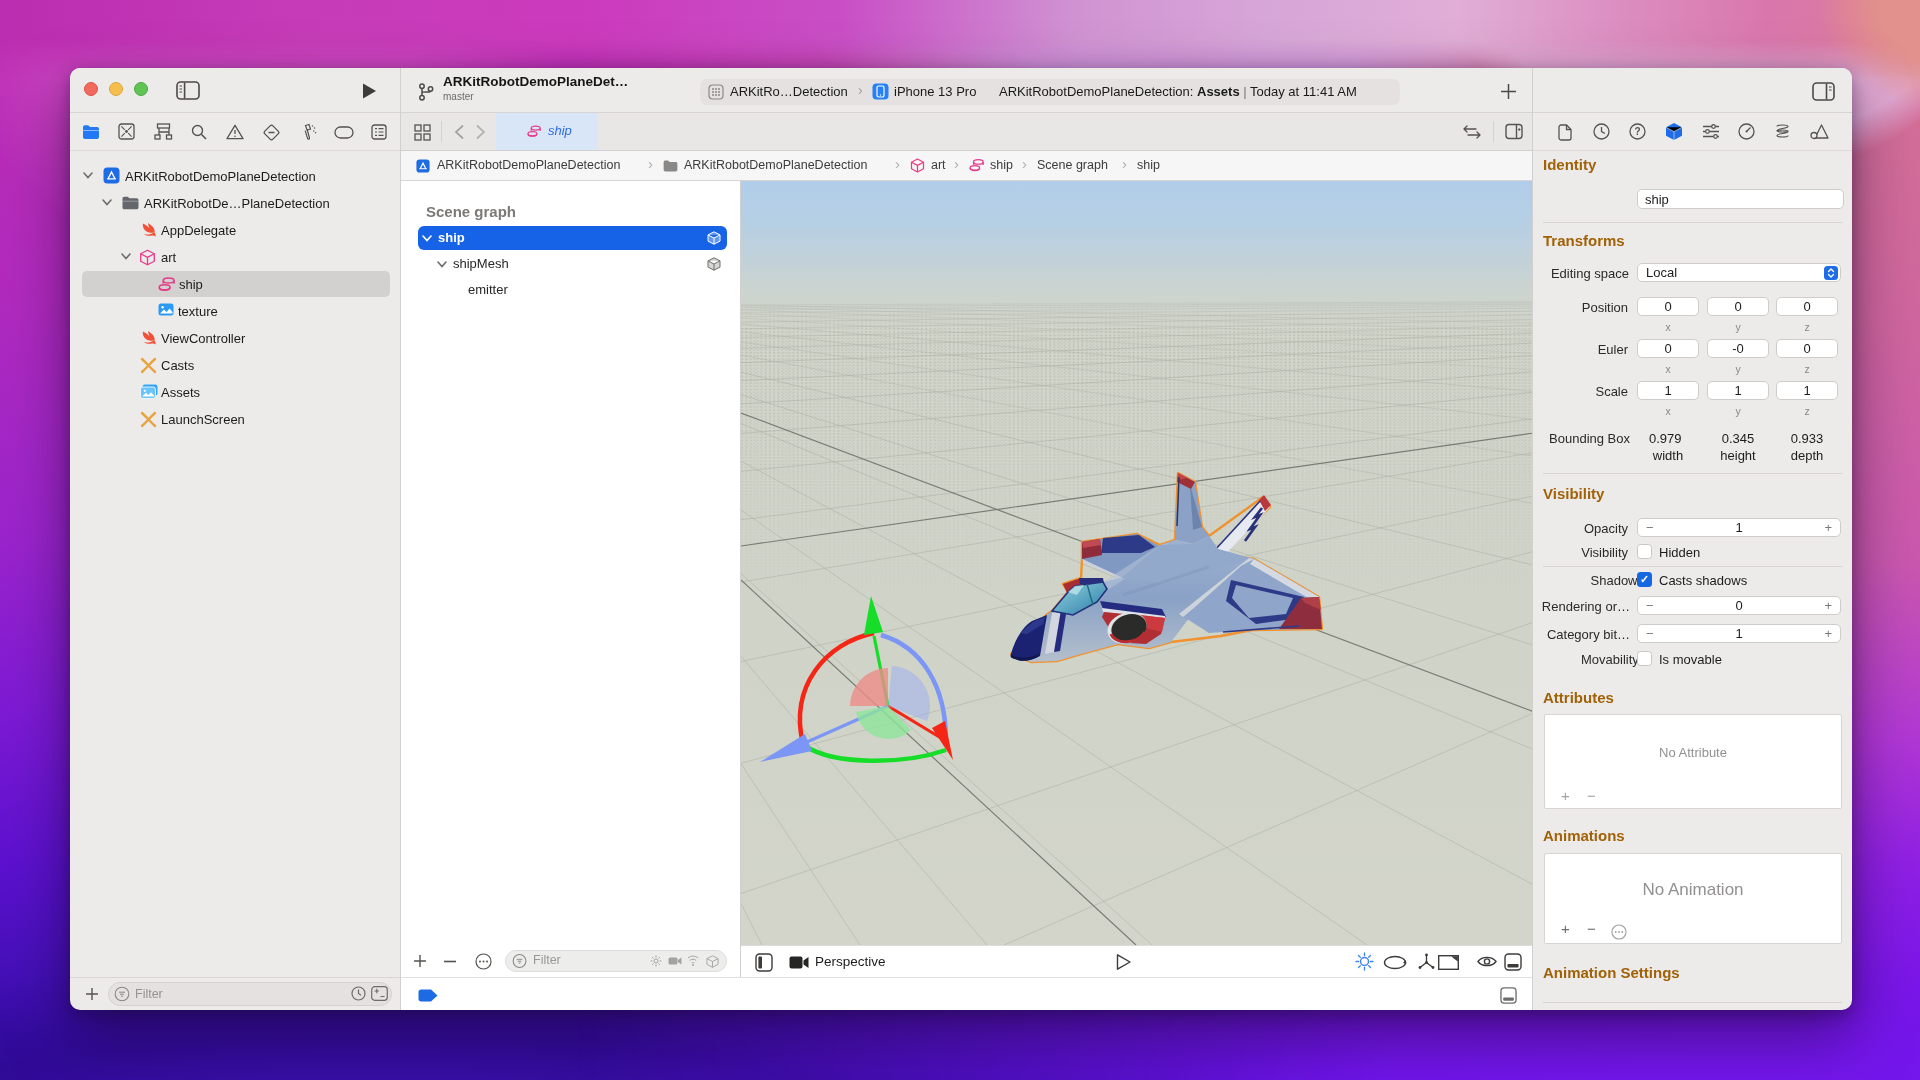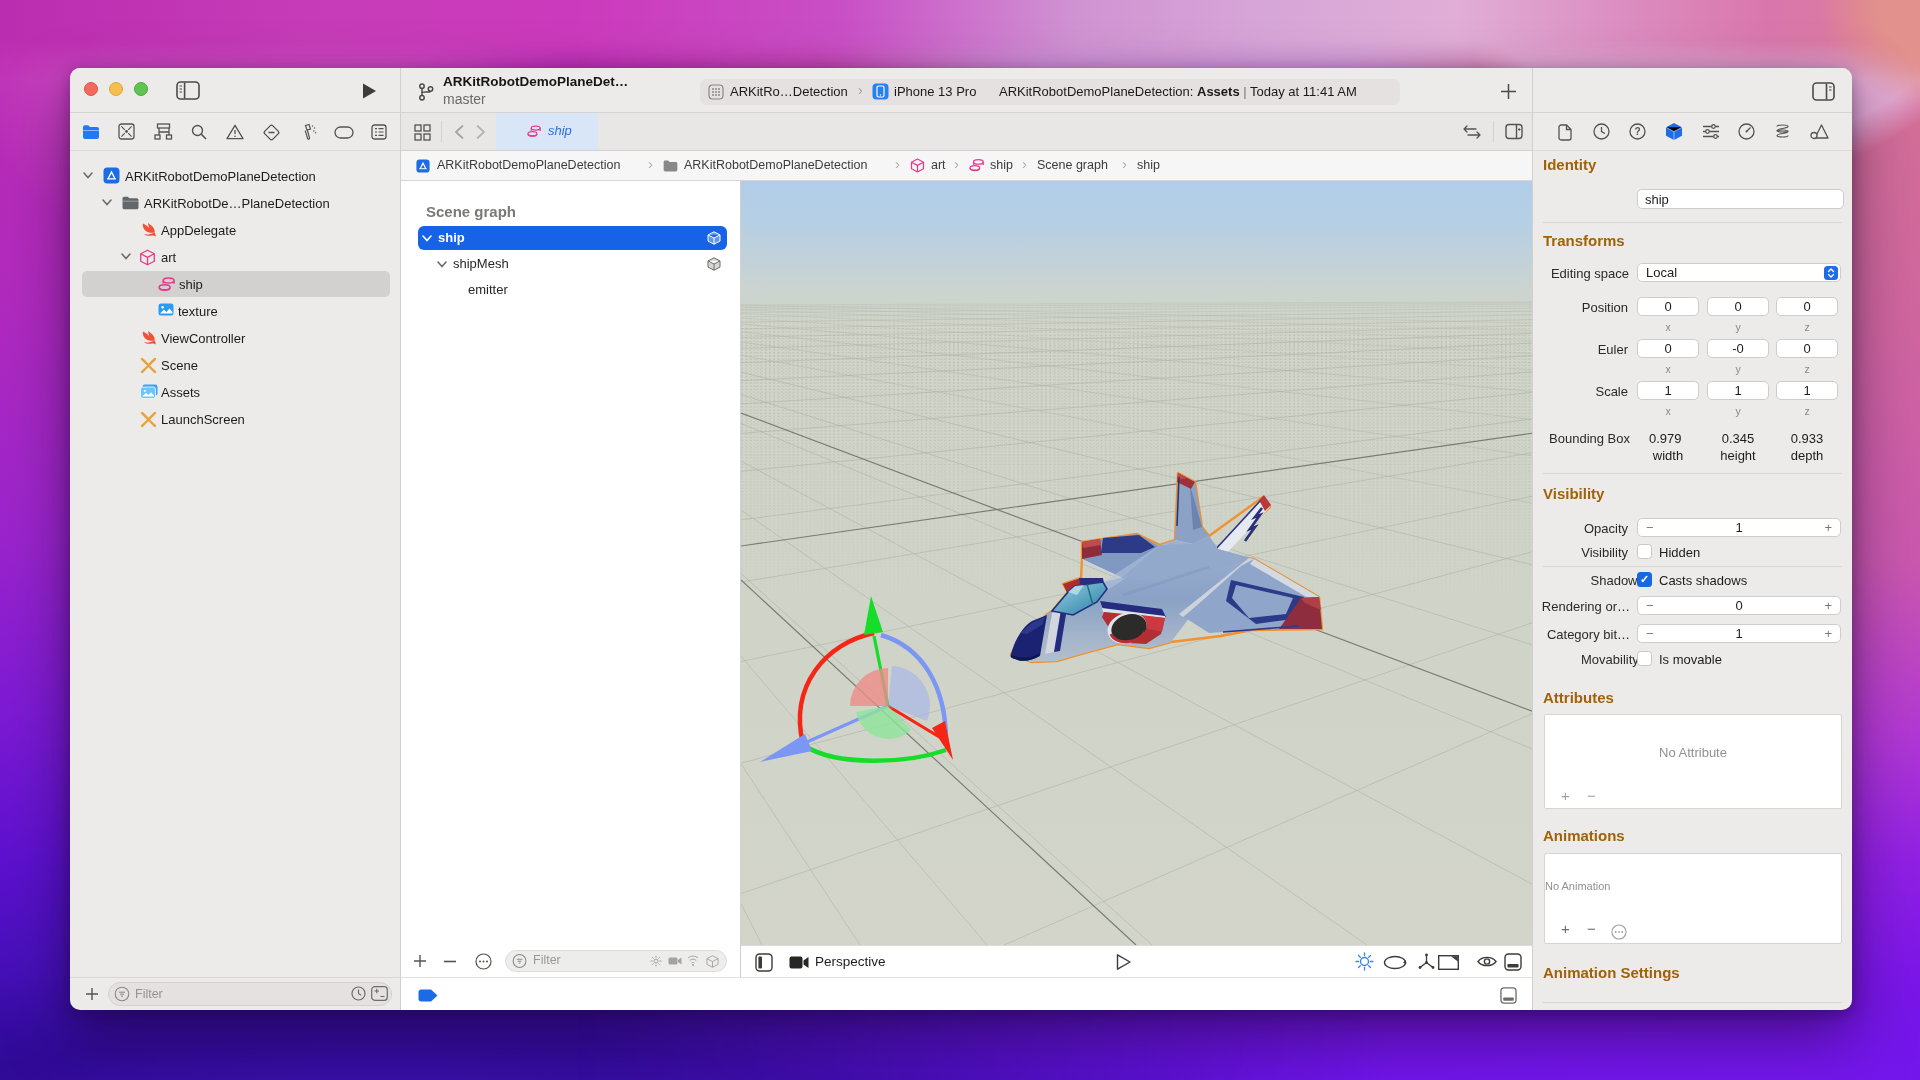--- a/index.html
+++ b/index.html
@@ -79,21 +79,21 @@
     <svg class="abs" style="left:290px;top:14px" width="18" height="18" viewBox="0 0 18 18">
         <path d="M3 1.5 L16 9 L3 16.5 Z" fill="#3e3c3a"></path>
       </svg>
     <svg class="abs" style="left:348px;top:15px" width="16" height="18" viewBox="0 0 16 18">
         <circle cx="4" cy="3.2" r="2.2" fill="none" stroke="#4c4a48" stroke-width="1.5"></circle>
         <circle cx="4" cy="14.8" r="2.2" fill="none" stroke="#4c4a48" stroke-width="1.5"></circle>
         <circle cx="12.5" cy="6" r="2.2" fill="none" stroke="#4c4a48" stroke-width="1.5"></circle>
         <path d="M4 5.4 L4 12.6 M4 10 C4 8, 12.5 10, 12.5 8.2" fill="none" stroke="#4c4a48" stroke-width="1.5"></path>
       </svg>
     <div class="abs" style="left:373px;top:6px;font-size:13.5px;font-weight:bold;color:#161616;text-align:right;">ARKitRobotDemoPlaneDet…</div>
-    <div class="abs" style="left:373px;top:23px;font-size:14px;color:#6c6a68;">master</div>
+    <div class="abs" style="left:373px;top:23px;font-size:10px;color:#6c6a68;">master</div>
     <div class="abs" style="left:630px;top:11px;width:700px;height:26px;background:#e4e1e0;border-radius:7px;"></div>
     <svg class="abs" style="left:638px;top:16px" width="16" height="16" viewBox="0 0 16 16">
         <rect x="1" y="1" width="14" height="14" rx="3.5" fill="none" stroke="#8a8886" stroke-width="1.2"></rect>
         <g fill="#8a8886">
           <circle cx="5" cy="5" r="1"></circle>
           <circle cx="8" cy="5" r="1"></circle>
           <circle cx="11" cy="5" r="1"></circle>
           <circle cx="5" cy="8" r="1"></circle>
           <circle cx="8" cy="8" r="1"></circle>
           <circle cx="11" cy="8" r="1"></circle>
@@ -219,21 +219,21 @@
         <path d="M2 10.5 L6 6.5 L8.5 9 L11.5 5.5 L14.5 9 V10.5 Z" fill="#fff"></path>
       </svg>
     <div class="abs" style="left:108px;top:153px;">texture</div>
     <svg class="abs" style="left:70px;top:179px" width="17" height="17" viewBox="0 0 17 17">
         <path d="M14.5 10.5 C11 11.5 5.5 10.5 3.5 6 C2.8 4.5 2.7 3 3 1.5 C5.5 3 7.5 4 9.5 6.2 C8.8 4.5 8.3 3.5 8 1 C11.5 3.2 13.7 5.2 14.5 8 C14.7 8.9 14.7 9.7 14.5 10.5 Z M14.5 10.5 C15.5 11.8 15.6 13.3 15.8 14.5 C14.5 13.8 13.4 13.4 12 13.6 C9 14.2 6 13.8 3.8 12 C5.8 12.6 8.5 12.7 10.5 11.9 C12.2 11.3 13.5 11 14.5 10.5 Z" fill="#f05138"></path>
       </svg>
     <div class="abs" style="left:91px;top:180px;">ViewController</div>
     <svg class="abs" style="left:70px;top:206px" width="17" height="17" viewBox="0 0 17 17">
         <path d="M2 2 C7 6.5 10 10.5 15 15 M15 2 C10 6.5 7 10.5 2 15" stroke="#e8a33d" stroke-width="2.4" fill="none" stroke-linecap="round"></path>
       </svg>
-    <div class="abs" style="left:91px;top:207px;">Scene</div>
+    <div class="abs" style="left:91px;top:207px;">Casts</div>
     <svg class="abs" style="left:70px;top:233px" width="18" height="15" viewBox="0 0 18 15">
         <rect x="2.5" y="0.5" width="15" height="11" rx="2.2" fill="#34a5f4"></rect>
         <rect x="0.5" y="3" width="15" height="11.5" rx="2.2" fill="#6cc4f8" stroke="#fff" stroke-width="0.8"></rect>
         <circle cx="4.8" cy="6.8" r="1.1" fill="#fff"></circle>
         <path d="M2 12.5 L6 8.8 L8.5 11 L11 8.2 L14 11.5 V12.5 Z" fill="#fff"></path>
       </svg>
     <div class="abs" style="left:91px;top:234px;">Assets</div>
     <svg class="abs" style="left:70px;top:260px" width="17" height="17" viewBox="0 0 17 17">
         <path d="M2 2 C7 6.5 10 10.5 15 15 M15 2 C10 6.5 7 10.5 2 15" stroke="#e8a33d" stroke-width="2.4" fill="none" stroke-linecap="round"></path>
       </svg>
@@ -705,21 +705,21 @@
     <div class="chk off" style="left:104px;top:500px;"></div>
     <div class="abs" style="left:126px;top:501px;">Is movable</div>
     <div class="sechead" style="left:10px;top:538px;">Attributes</div>
     <div class="whitebox" style="top:563px;height:95px;padding-left:40px;">
       <div class="abs" style="left:0;top:30px;width:100%;text-align:center;font-size:13px;">No Attribute</div>
       <div class="abs" style="left:16px;top:72px;color:#a3a1a0;font-size:15px;">+</div>
       <div class="abs" style="left:42px;top:72px;color:#a3a1a0;font-size:15px;">−</div>
     </div>
     <div class="sechead" style="left:10px;top:676px;">Animations</div>
     <div class="whitebox" style="top:702px;height:91px;">
-      <div class="abs" style="left:0;top:26px;width:100%;text-align:left;font-size:11px;">No Animation</div>
+      <div class="abs" style="left:0;top:26px;width:100%;text-align:center;font-size:17px;">No Animation</div>
       <div class="abs" style="left:16px;top:66px;color:#6e6c6a;font-size:15px;">+</div>
       <div class="abs" style="left:42px;top:66px;color:#6e6c6a;font-size:15px;">−</div>
       <svg class="abs" style="left:66px;top:70px" width="16" height="16" viewBox="0 0 17 17">
           <circle cx="8.5" cy="8.5" r="7.5" fill="none" stroke="#a3a1a0" stroke-width="1.2"></circle>
           <g fill="#a3a1a0">
             <circle cx="5" cy="8.5" r="1"></circle>
             <circle cx="8.5" cy="8.5" r="1"></circle>
             <circle cx="12" cy="8.5" r="1"></circle>
           </g>
         </svg>

